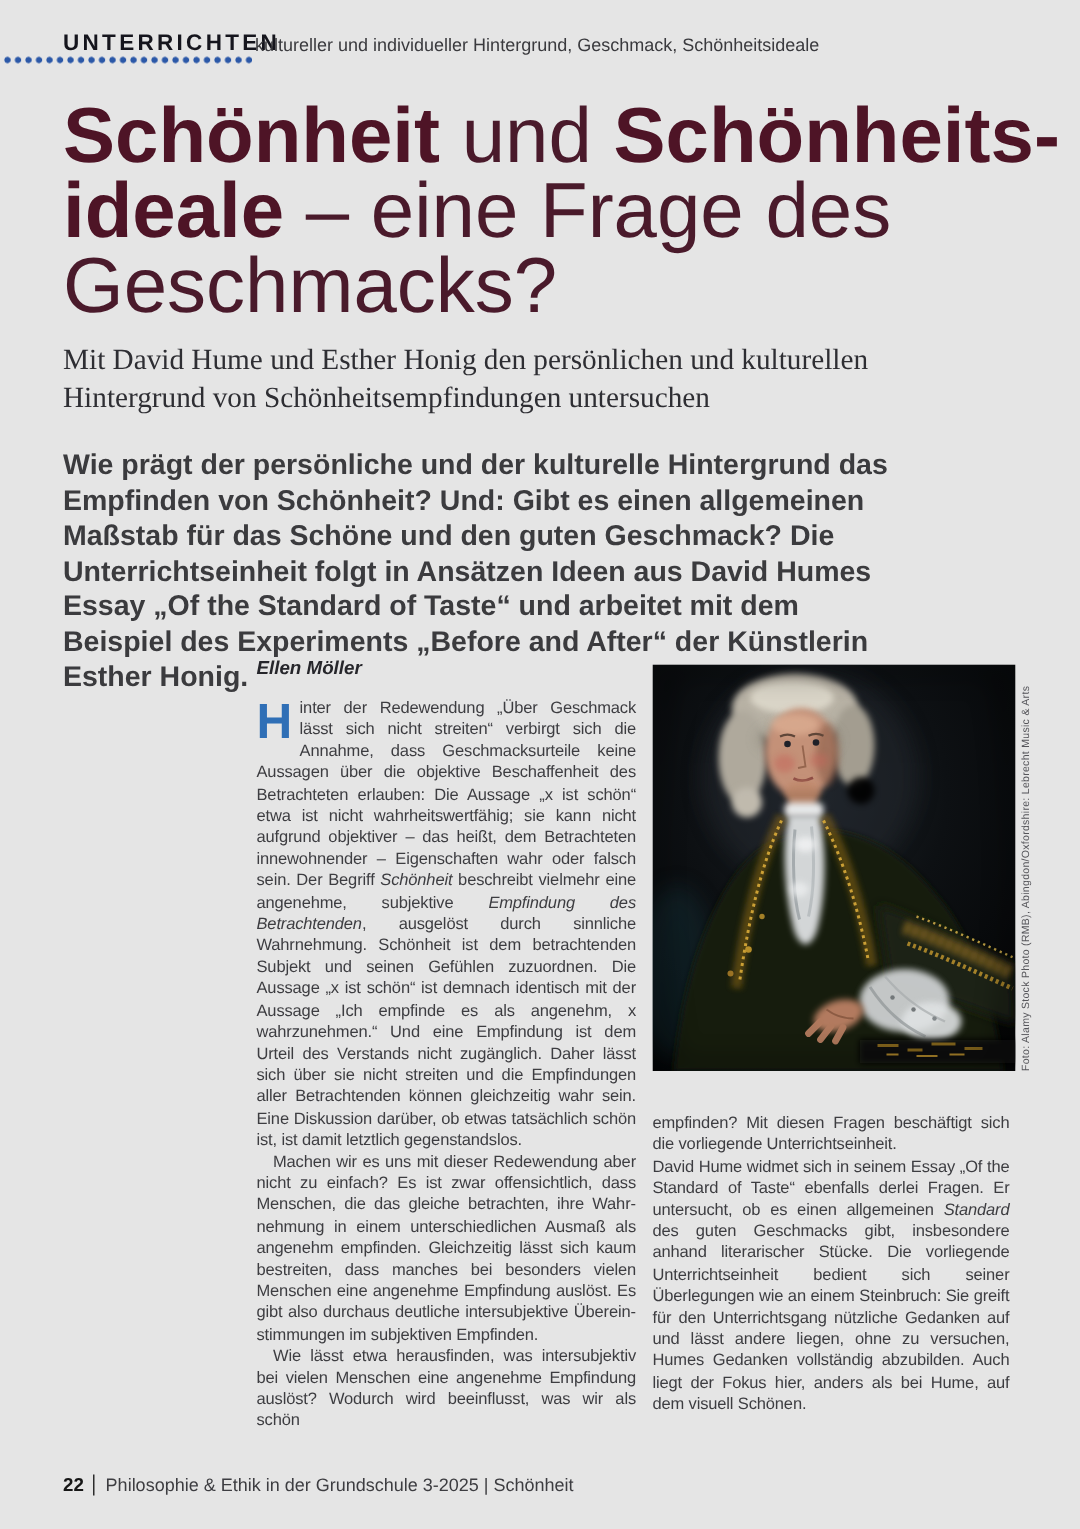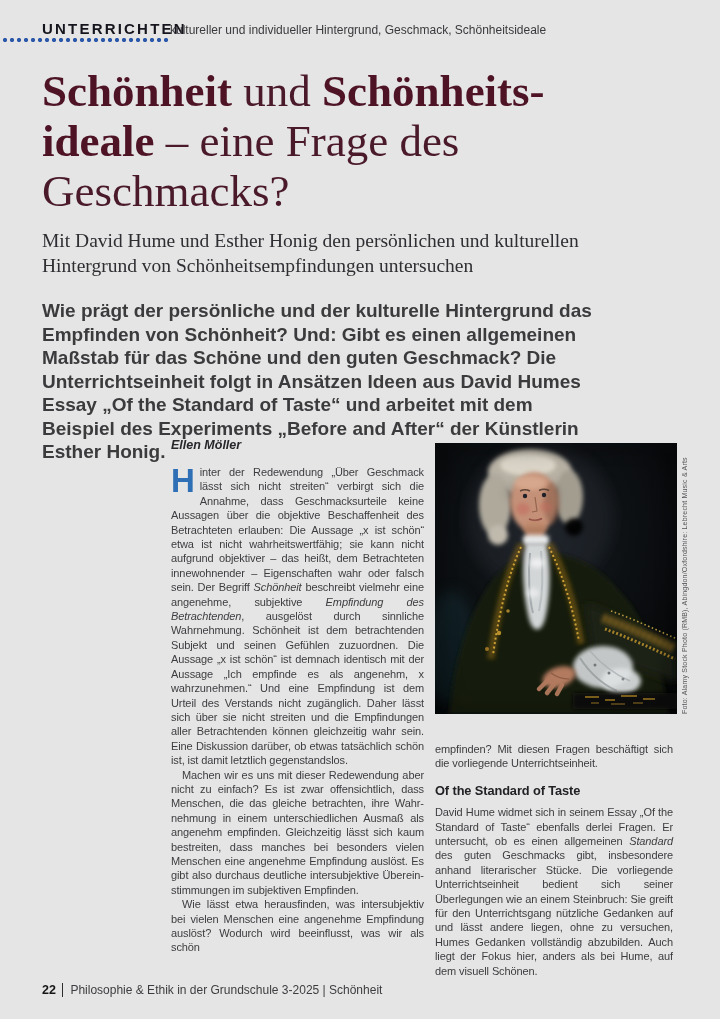--- a/index.html
+++ b/index.html
@@ -20,21 +20,21 @@
     background-size:7px 6px; background-repeat:repeat-x;
   }
   .topic-label {
     position:absolute; left:170px; top:23px;
     font-size:12px; color:#3a3a3e;
   }
 
   
   .article-title {
     position:absolute; left:42px; top:66px;
-    font-family:Liberation Serif, serif; font-size:45px; line-height:50px;
+    font-family:Liberation Sans, sans-serif; font-size:52px; line-height:50px;
     color:#4e1426; white-space:nowrap;
   }
   .article-title .tb { font-weight:bold; }
   .article-title .tr { font-weight:normal; color:#4a1a2b; }
 
   .article-subtitle {
     position:absolute; left:42px; top:228px; width:612px;
     font-family:"Liberation Serif", serif; font-size:19.5px; line-height:25px;
     color:#2e2e33;
   }
@@ -205,21 +205,20 @@
         <path d="M156 260 h8 M176 261 h14 M198 260 h10" stroke="#c79a2e" stroke-width="1.2" opacity="0.8"></path>
 
         <rect width="242" height="271" fill="none"></rect>
         <path d="M0 0 H242 V271 H0 Z M20 10 C 5 60 5 200 20 261 H222 C 237 200 237 60 222 10 Z" fill="#000000" opacity="0.25" fill-rule="evenodd" filter="url(#b7)"></path>
       </svg>
       <div class="photo-credit">Foto: Alamy Stock Photo (RMB), Abingdon/Oxfordshire: Lebrecht Music &amp; Arts</div>
     </div>
 
     <div class="body-text">
       <p>empfinden? Mit diesen Fragen beschäftigt sich die vorliegende Unterrichtseinheit.</p>
-      <div class="sub-heading">Of the Standard of Taste</div>
       <p><span>David Hume widmet sich in seinem Essay „Of the Standard of Taste“ ebenfalls derlei Fragen. Er unter­sucht, ob es einen allgemeinen </span><i>Standard</i><span> des guten Geschmacks gibt, insbesondere anhand literarischer Stücke. Die vorliegende Unterrichts­einheit bedient sich seiner Überlegungen wie an einem Steinbruch: Sie greift für den Unterrichts­gang nützliche Gedanken auf und lässt andere liegen, ohne zu versuchen, Humes Gedanken voll­ständig abzubilden. Auch liegt der Fokus hier, anders als bei Hume, auf dem visuell Schönen.</span></p>
     </div>
   </div>
 
   <div class="page-footer">
     <span class="page-number">22</span>
     <span class="footer-bar"></span>
     <span class="journal-title">Philosophie &amp; Ethik in der Grundschule 3-2025 | Schönheit</span>
   </div>
 

